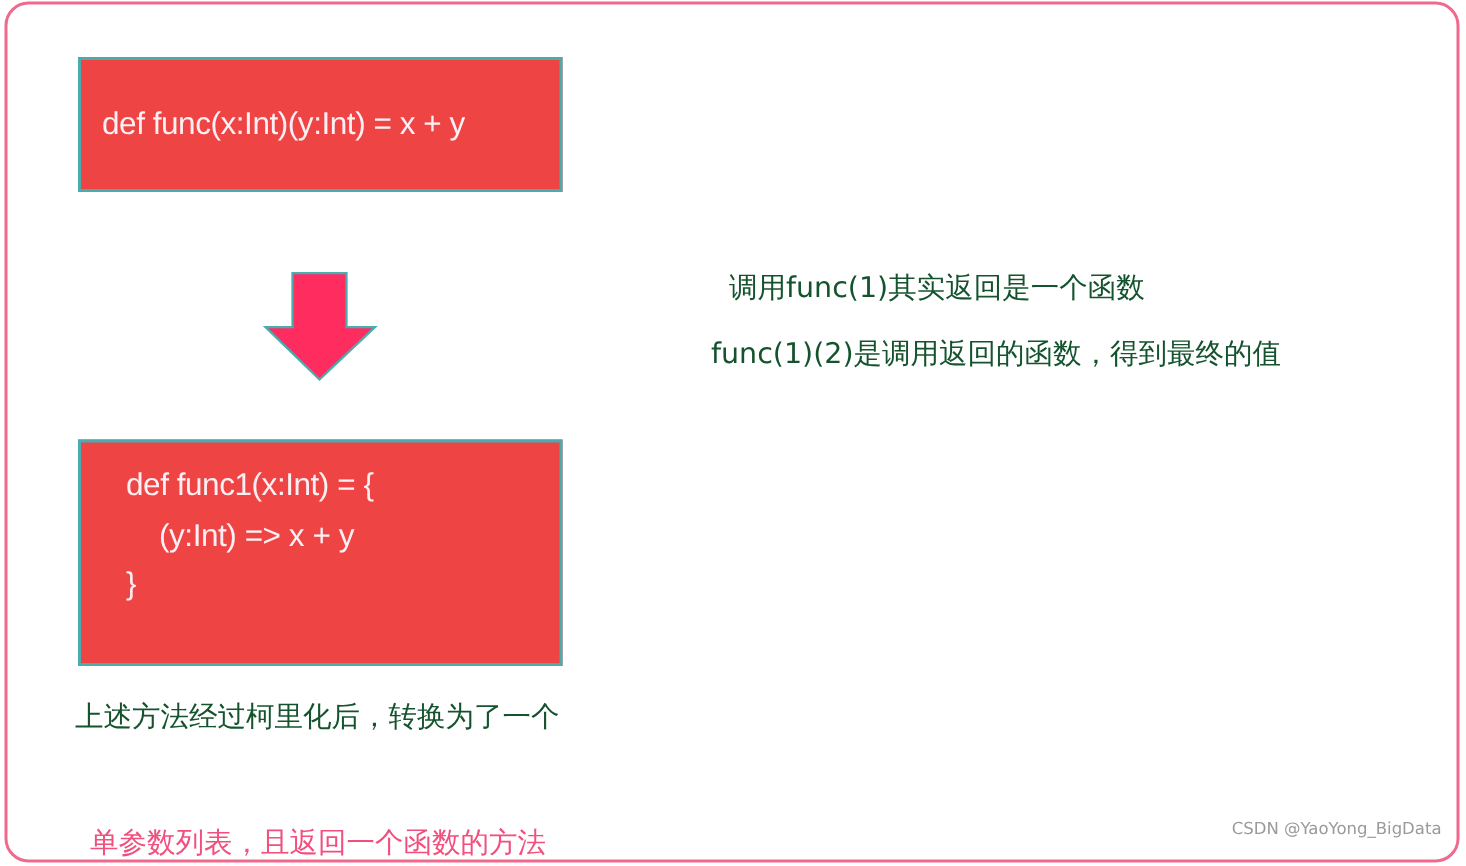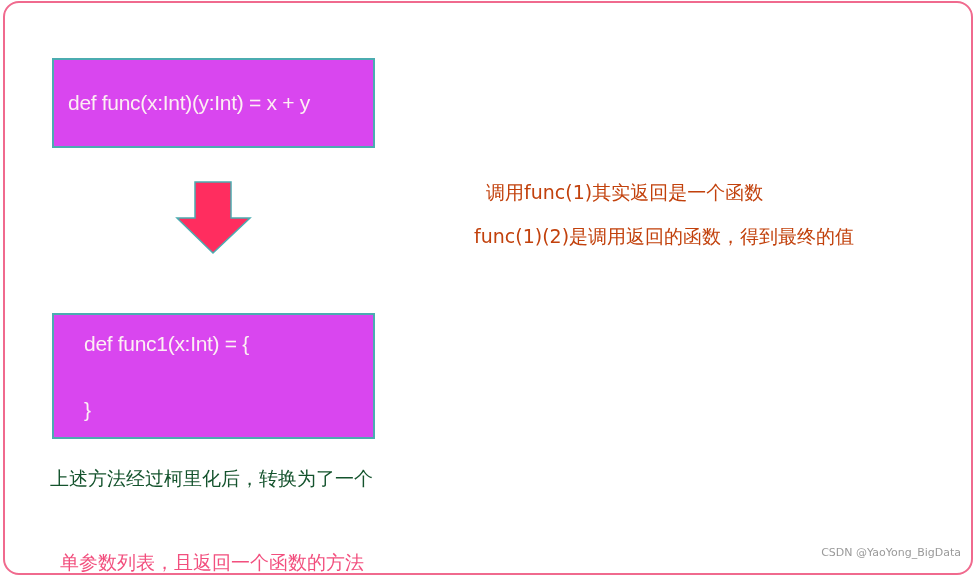--- a/index.html
+++ b/index.html
@@ -19,67 +19,66 @@
       left: 3px;
       top: 1px;
       width: 966px;
       height: 570px;
       border: 2px solid #F06A8E;
       border-radius: 16px;
       box-sizing: content-box;
     }
     .code-box {
       position: absolute;
-      background: #d946ef;
+      background: #ef4444;
       border: 2px solid #4BACB0;
       box-sizing: border-box;
       color: #FDEFF3;
       font-family: "Liberation Sans", "DejaVu Sans", sans-serif;
       font-size: 21px;
       letter-spacing: -0.3px;
-      margin-top: 20px;
     }
     .box1 {
       left: 52px;
       top: 38px;
       width: 323px;
       height: 90px;
     }
     .box1 .line {
       position: absolute;
       left: 14px;
       top: 30px;
       white-space: pre;
       line-height: 26px;
     }
     .box2 {
       left: 52px;
       top: 293px;
       width: 323px;
-      height: 126px;
+      height: 151px;
     }
     .box2 .line {
       position: absolute;
       white-space: pre;
       line-height: 26px;
     }
     .box2 .l1 { left: 30px; top: 16px; }
     .box2 .l2 { left: 52px; top: 50px; }
     .box2 .l3 { left: 30px; top: 82px; }
 
     .arrow {
       position: absolute;
       left: 174px;
       top: 180px;
       width: 80px;
       height: 76px;
     }
     .note {
       position: absolute;
-      color: #c2410c;
+      color: #14532d;
       font-size: 19px;
       white-space: pre;
       line-height: 24px;
     }
     .note-right-1 { left: 486px; top: 180px; }
     .note-right-2 { left: 474px; top: 224px; }
     .note-bottom-1 { left: 50px; top: 466px; color: #14532d; }
     .note-bottom-2 { left: 60px; top: 510px; color: #F24F7E; margin-top: 40px; }
 
     .watermark {
@@ -100,20 +99,21 @@
 <div class="code-box box1">
   <span class="line">def func(x:Int)(y:Int) = x + y</span>
 </div>
 
 <svg class="arrow" viewBox="0 0 80 76" xmlns="http://www.w3.org/2000/svg">
   <polygon points="21,2 57,2 57,38 76,38 39,73 3,38 21,38" fill="#FF2D5F" stroke="#4BACB0" stroke-width="1.5" stroke-linejoin="miter"></polygon>
 </svg>
 
 <div class="code-box box2">
   <span class="line l1">def func1(x:Int) = {</span>
+  <span class="line l2">(y:Int) =&gt; x + y</span>
   <span class="line l3">}</span>
 </div>
 
 <div class="note note-right-1">调用func(1)其实返回是一个函数</div>
 <div class="note note-right-2">func(1)(2)是调用返回的函数，得到最终的值</div>
 
 <div class="note note-bottom-1">上述方法经过柯里化后，转换为了一个</div>
 <div class="note note-bottom-2">单参数列表，且返回一个函数的方法</div>
 
 <div class="watermark">CSDN @YaoYong_BigData</div>

